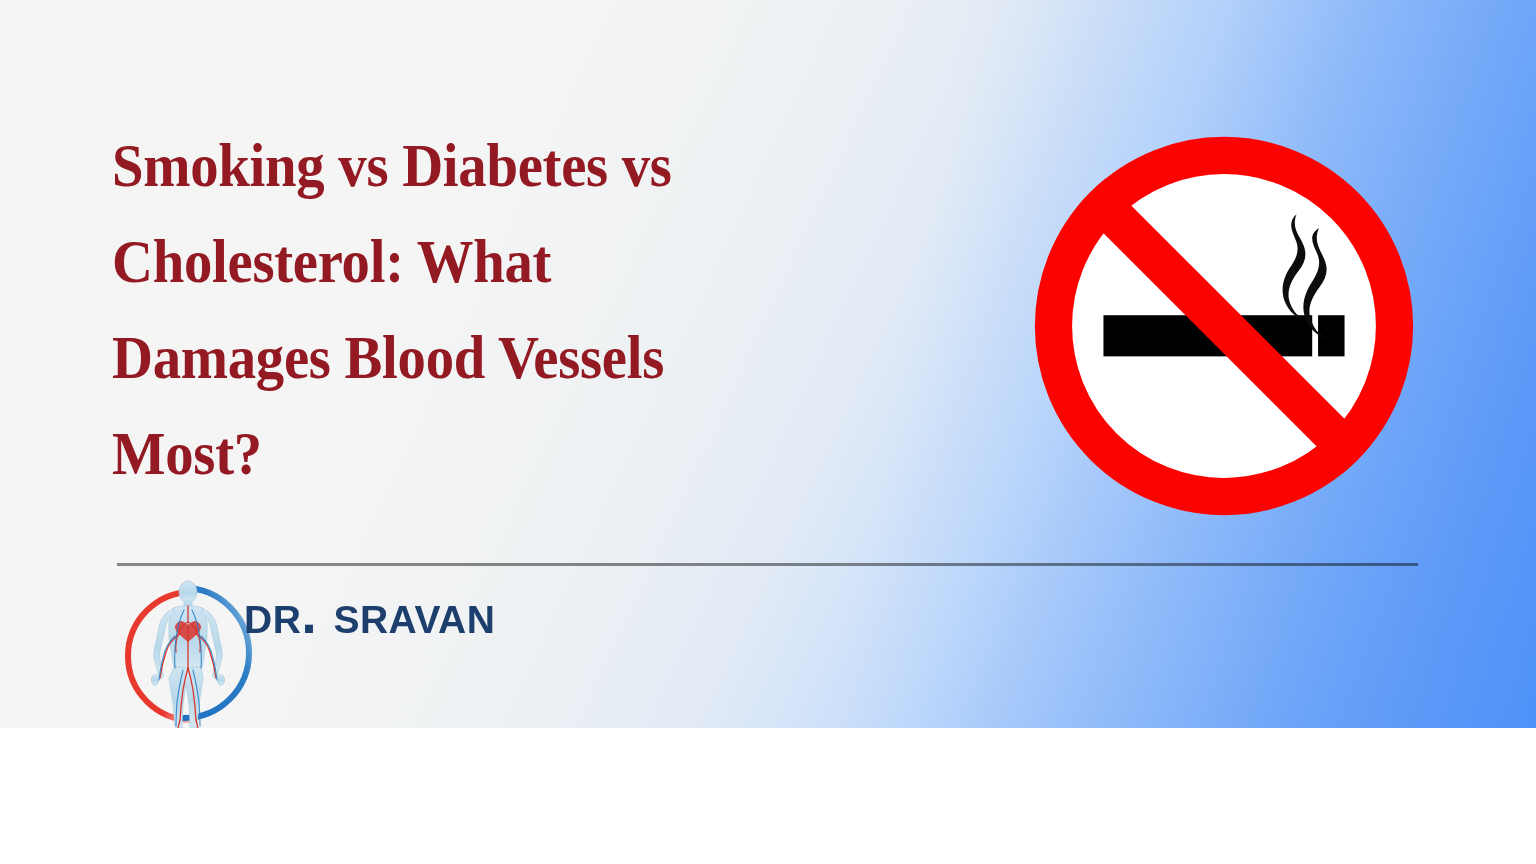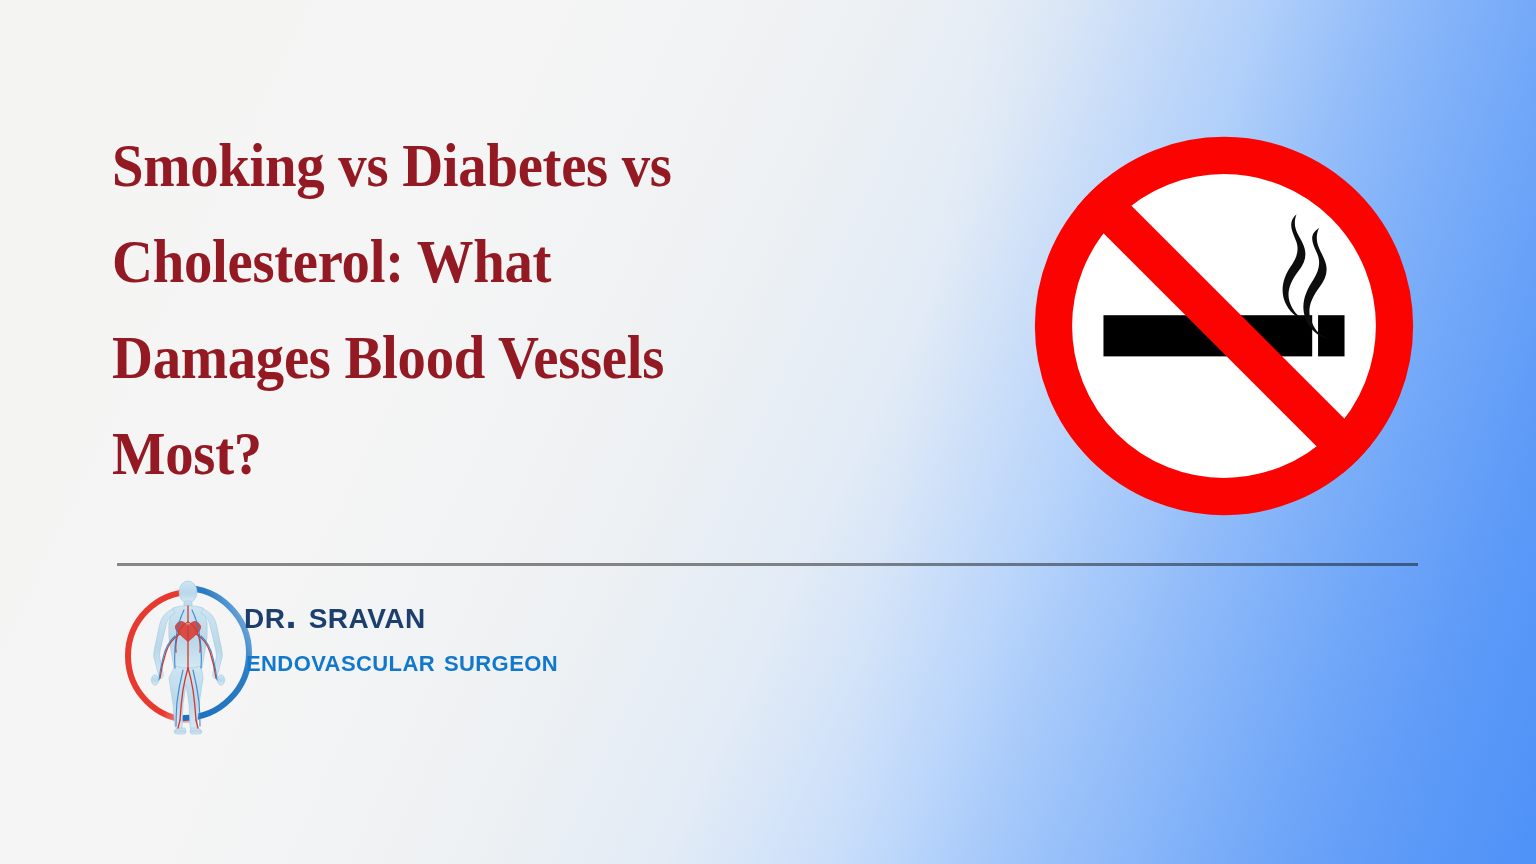--- a/index.html
+++ b/index.html
@@ -4,21 +4,21 @@
 <title>Slide</title>
 <style>
   html, body {
     margin: 0;
     padding: 0;
     background: #ffffff;
   }
   .slide {
     position: relative;
     width: 1536px;
-    height: 864px;
+    height: 728px;
     overflow: hidden;
     font-family: "Liberation Sans", sans-serif;
     
     background:
       linear-gradient(115deg,
         #f4f4f3 0%,
         #f5f5f5 28%,
         #eef1f3 44%,
         #e2ebf6 55%,
         #c3dbfb 66%,
@@ -93,21 +93,21 @@
   }
   .logo-text {
     position: absolute;
     left: 126px;
     top: 8px;
     width: 500px;
   }
   .logo-name {
     font-family: "Liberation Sans", sans-serif;
     font-weight: 700;
-    font-size: 40px;
+    font-size: 56px;
     line-height: 60px;
     letter-spacing: 0.5px;
     color: #1c3f6e;
     font-variant: small-caps;
     text-transform: lowercase;
     white-space: nowrap;
   }
   .logo-sub {
     font-family: "Liberation Sans", sans-serif;
     font-weight: 700;
@@ -238,17 +238,16 @@
           <path d="M65 94 q-4 16 -6 32 q-1 12 -1 24"></path>
           <path d="M75 94 q4 16 6 32 q1 12 1 24"></path>
           <path d="M57 60 q-9 8 -12 22 q-3 12 -4 22"></path>
           <path d="M83 60 q9 8 12 22 q3 12 4 22"></path>
         </g>
       </svg>
     </div>
 
     <div class="logo-text">
       <div class="logo-name">Dr. Sravan</div>
-      <div class="logo-sub line2">Endovascular surgeon</div>
     </div>
   </div>
 
 </div>
 
 </body></html>

